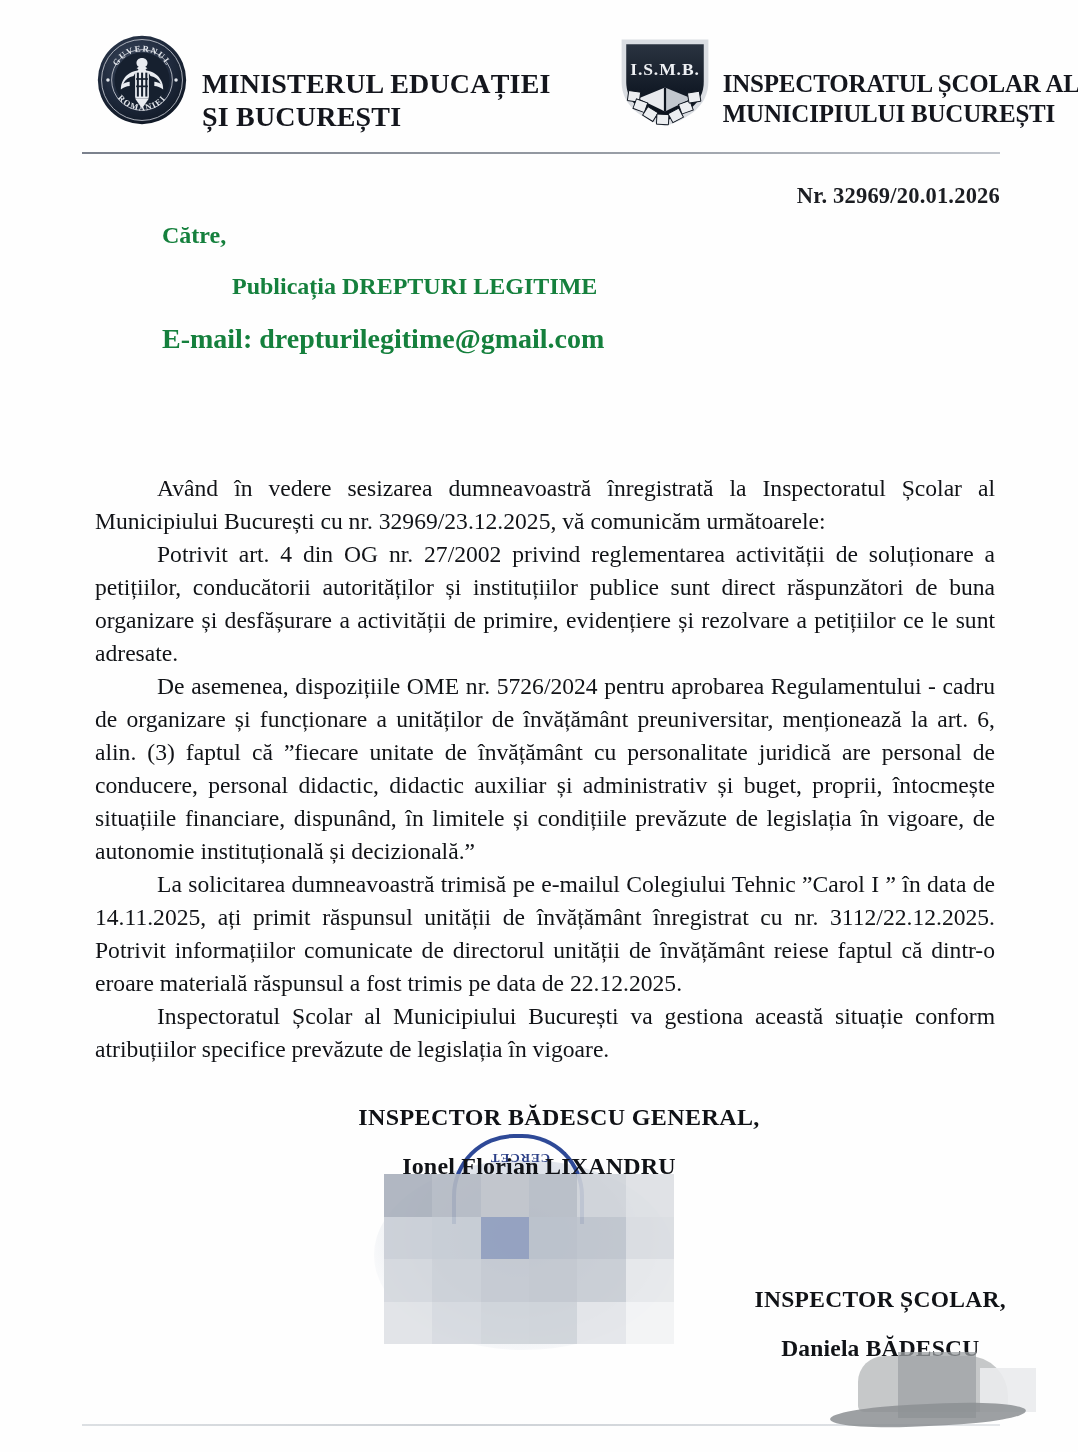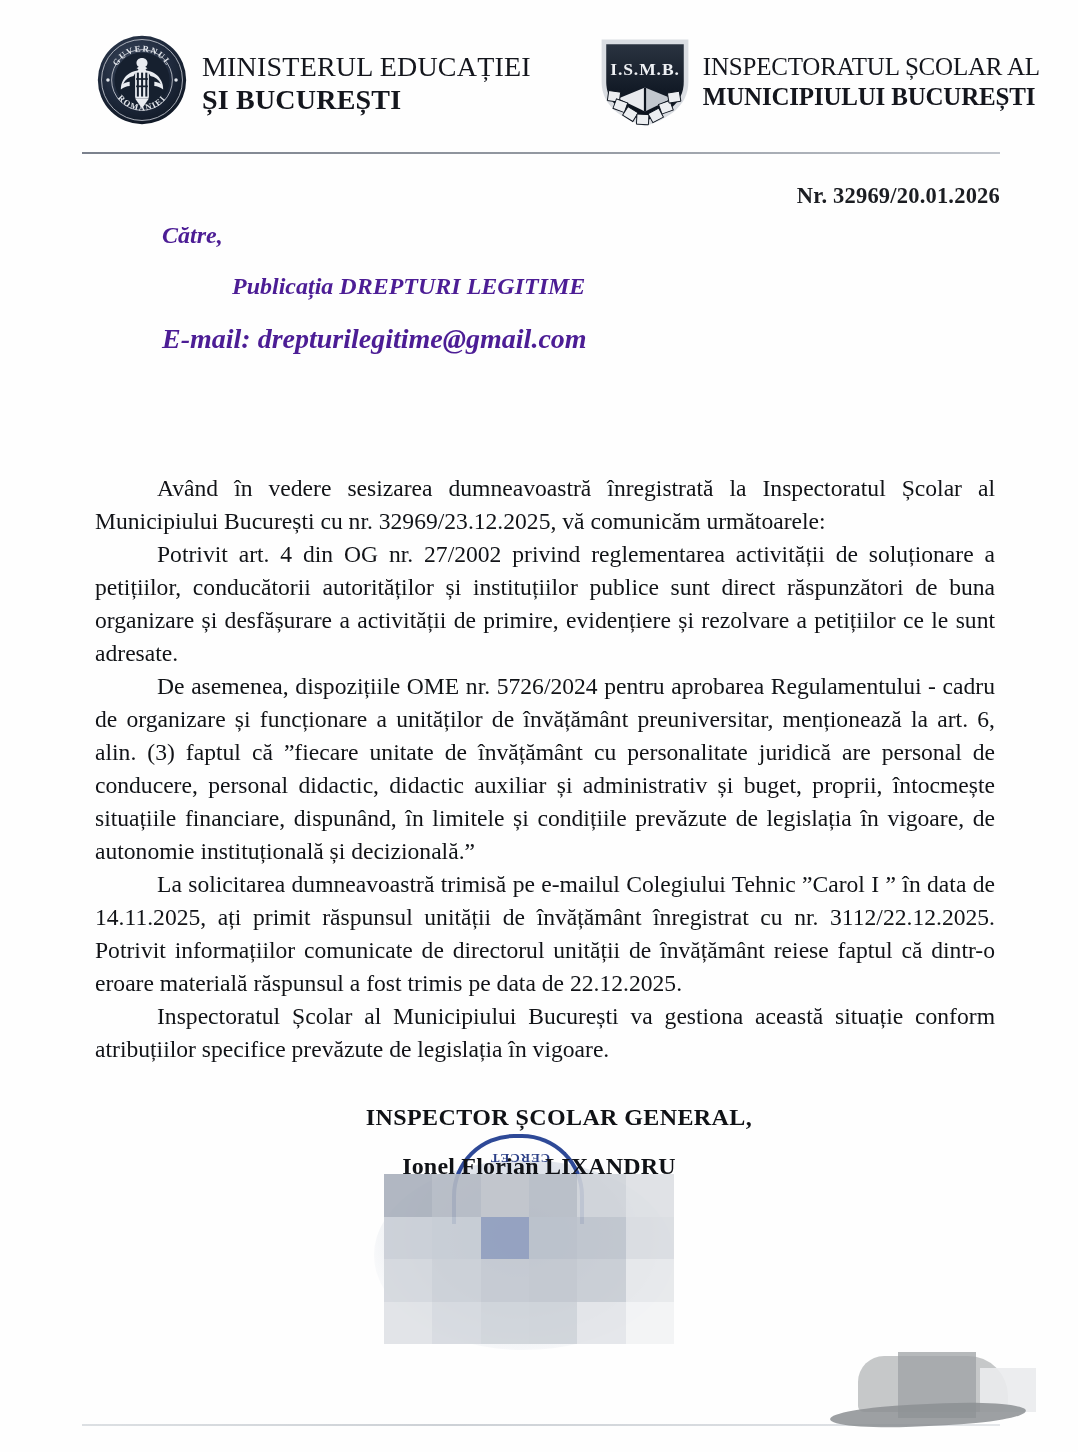--- a/index.html
+++ b/index.html
@@ -54,21 +54,21 @@
   .hdr-text {
     margin-left: 10px;
     padding-top: 16px;
     font-family: "Liberation Serif", "DejaVu Serif", serif;
     font-size: 25.5px;
     line-height: 1.18;
     letter-spacing: 0.1px;
     color: #14161d;
     white-space: nowrap;
   }
-  .hdr-text .l1 { display: block; font-weight: 400; }
+  .hdr-text .l1 { display: block; font-weight: 700; margin-top: 17px; }
   .hdr-text .l2 { display: block; font-weight: 700; }
   
   .ministry-text .l1, .ministry-text .l2 {
     font-variant: small-caps;
     font-size: 28px;
     letter-spacing: 0.2px;
   }
   .ismb-text {
     padding-top: 18px;
     font-size: 25px;
@@ -97,23 +97,22 @@
   }
 
   
   .addressee {
     position: absolute;
     left: 0;
     top: 222px;
     width: 1078px;
   }
   .addressee div {
-    font-style: italic;
-    font-weight: 700;
-    color: #4c1d95;
+    font-weight: 700;
+    color: #15803d;
   }
   .addr-catre   { margin-left: 162px; font-size: 24px; }
   .addr-pub     { margin-left: 232px; font-size: 24px; margin-top: 24px; }
   .addr-doamnei { margin-left: 232px; font-size: 24px; margin-top: 23px; }
   .addr-email   { margin-left: 162px; font-size: 28px; margin-top: 23px; }
 
   
   .body-text {
     position: absolute;
     left: 95px;
@@ -403,24 +402,28 @@
       <span style="background: rgb(230, 232, 235);"></span>
       <span style="background: rgb(223, 226, 230);"></span>
       <span style="background: rgb(213, 217, 223);"></span>
       <span style="background: rgb(207, 212, 218);"></span>
       <span style="background: rgb(206, 211, 217);"></span>
       <span style="background: rgb(227, 229, 233);"></span>
       <span style="background: rgb(242, 243, 245);"></span>
     </div>
 
   <div class="sig-general">
-    <div class="role">INSPECTOR ȘCOLAR GENERAL,</div>
+    <div class="role">INSPECTOR BĂDESCU GENERAL,</div>
     <div class="name">Ionel Florian LIXANDRU</div>
   </div>
 
+  <div class="sig-inspector">
+    <div class="role">INSPECTOR ȘCOLAR,</div>
+    <div class="name">Daniela BĂDESCU</div>
+  </div>
 
   <div class="blur-mark-br">
     <span class="b1"></span>
       <span class="b2"></span>
     <span class="b4"></span>
       <span class="b3"></span>
   </div>
 
   <div class="footer-rule"></div>
 </div>

